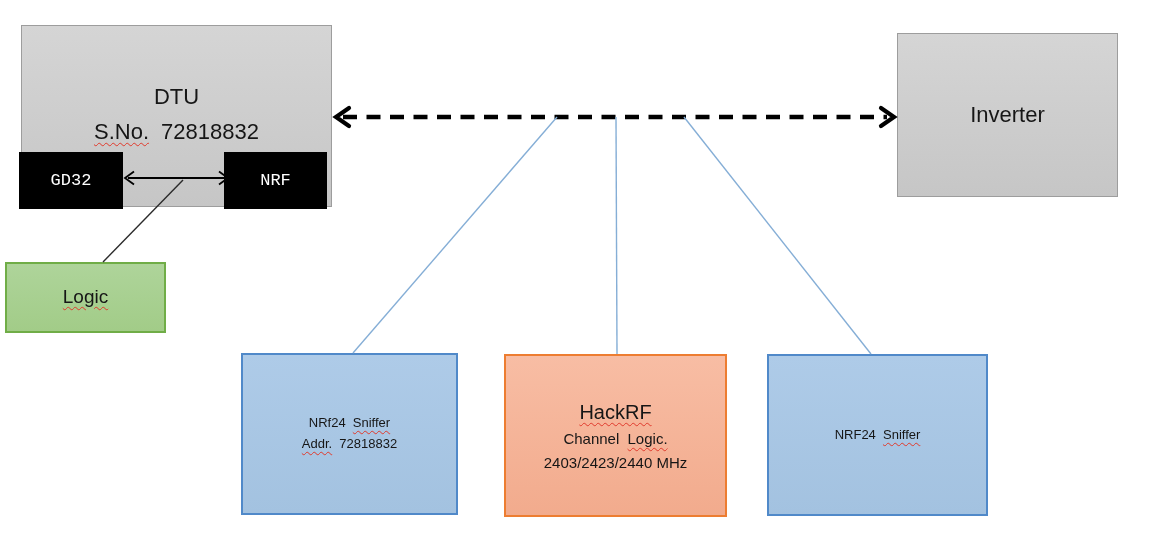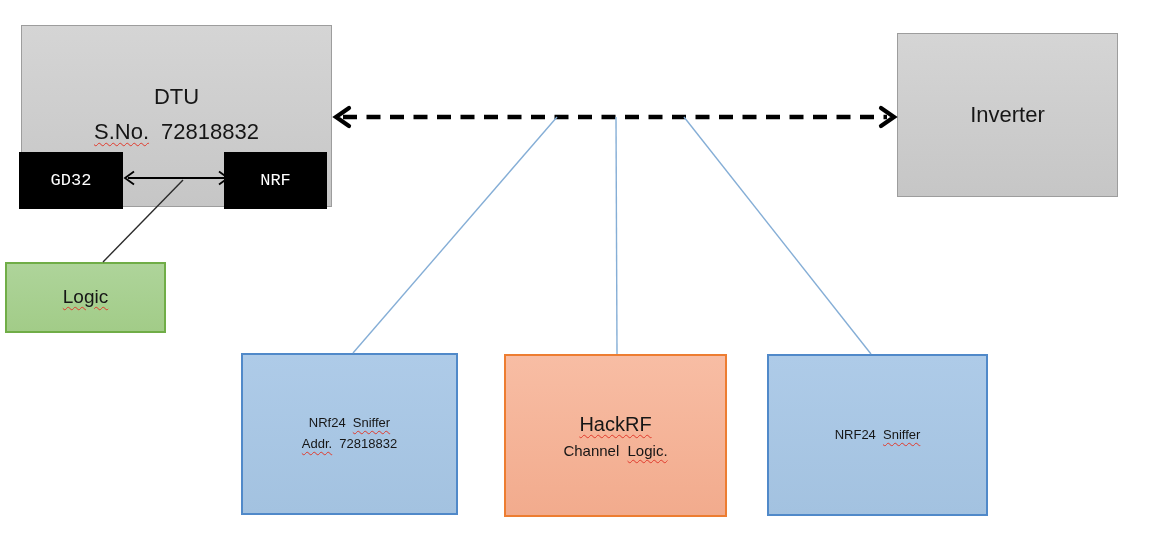--- a/index.html
+++ b/index.html
@@ -114,20 +114,21 @@
       <span class="w">72818832</span>
     </div>
   </div>
 
   <div class="box" id="hackrf">
     <div class="bl title sq">HackRF</div>
     <div class="bl small">
       <span class="w">Channel</span>
       <span class="w sq">Logic.</span>
     </div>
+    <div class="bl small">2403/2423/2440 MHz</div>
   </div>
 
   <div class="box blue" id="sniffer-right">
     <div class="bl">
       <span class="w">NRF24</span>
       <span class="w sq">Sniffer</span>
     </div>
   </div>
 
   <svg id="connector-overlay" viewBox="0 0 1157 543" xmlns="http://www.w3.org/2000/svg">

